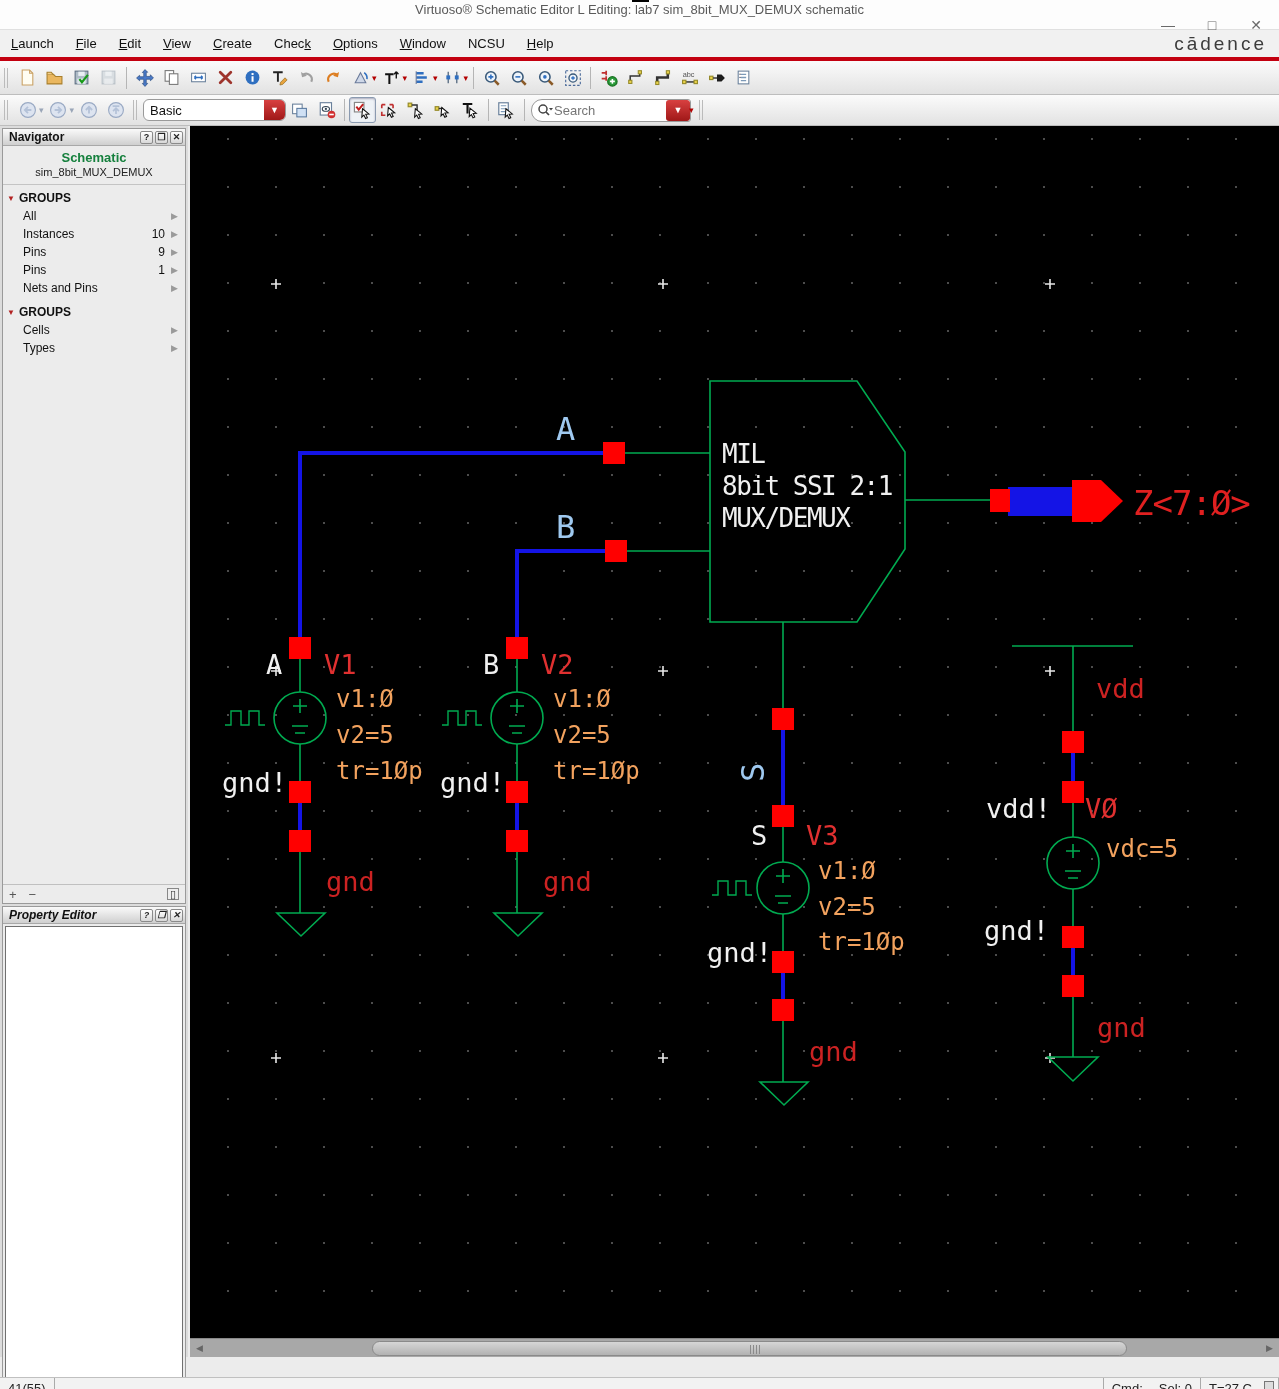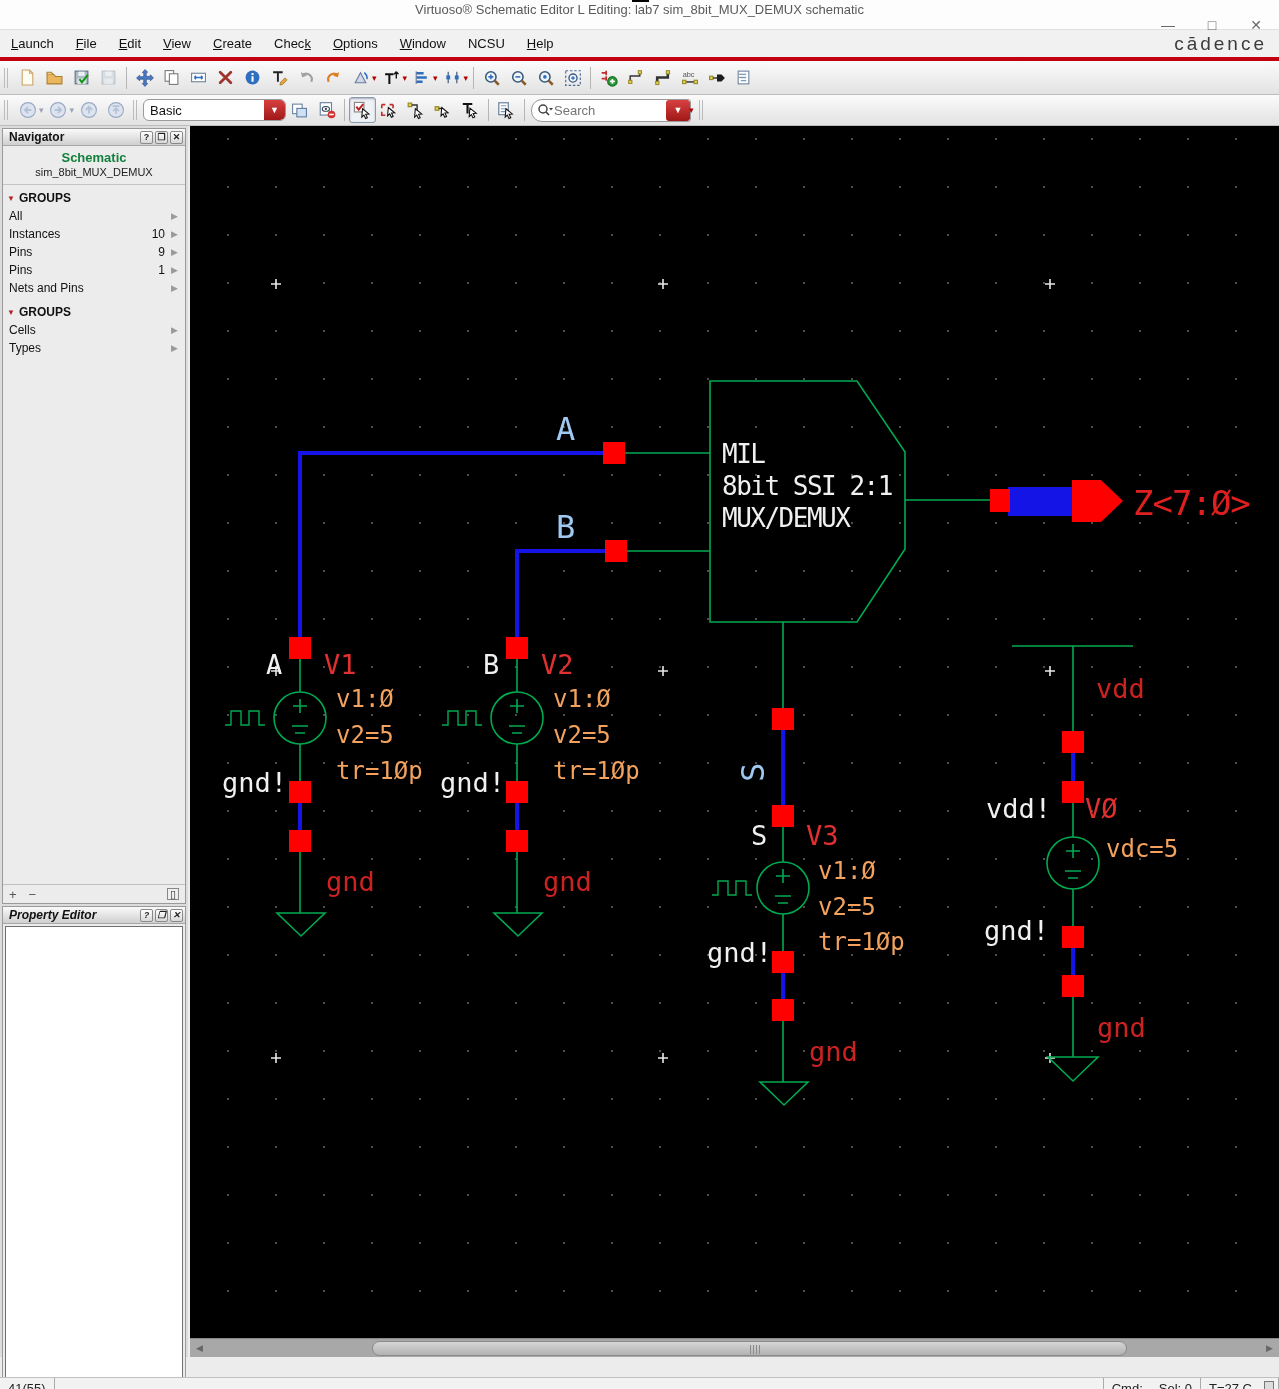--- a/index.html
+++ b/index.html
@@ -65,21 +65,21 @@
   .pbtns { margin-left:auto; display:flex; gap:2px; padding-right:2px; }
   .pbtn { width:13px; height:13px; border:1px solid #8a8a8a; background:linear-gradient(#fff,#d8d8d8);
           font-size:9px; line-height:11px; text-align:center; color:#222; border-radius:2px; }
   .navhead { text-align:center; padding:4px 0 6px; border-bottom:1px solid #c4c4c4; }
   .navhead .h1 { font-size:13px; font-weight:bold; color:#15803d; }
   .navhead .h2 { font-size:11px; color:#222; margin-top:1px; }
   .tree { font-size:12px; color:#111; padding-top:4px; flex:1; }
   .trow { display:flex; align-items:center; height:18px; padding:0 4px; }
   .trow .tri { color:#b22222; font-size:8px; width:12px; }
   .trow .cat { font-weight:bold; }
-  .trow .lbl { margin-left:2px; }
+  .trow .lbl { margin-left:16px; }
   .trow.cat0 .lbl { margin-left:0; }
   .trow .cnt { margin-left:auto; padding-right:6px; color:#111; }
   .trow .arr { color:#9a9a9a; font-size:9px; width:10px; }
   .navfoot { height:19px; border-top:1px solid #c0c0c0; display:flex; align-items:center;
              padding:0 6px; color:#555; font-size:13px; gap:12px; }
   .navfoot .mx { margin-left:auto; font-size:11px; border:1px solid #888; width:12px; height:12px;
                  line-height:10px; text-align:center; color:#333; background:#eee; }
   .pebody { flex:1; margin:2px; background:#fff; border:1px solid #707070; }
   .pescroll { height:16px; margin:0 2px 2px; background:#c8c8c8; border:1px solid #a0a0a0;
               display:flex; align-items:center; }

